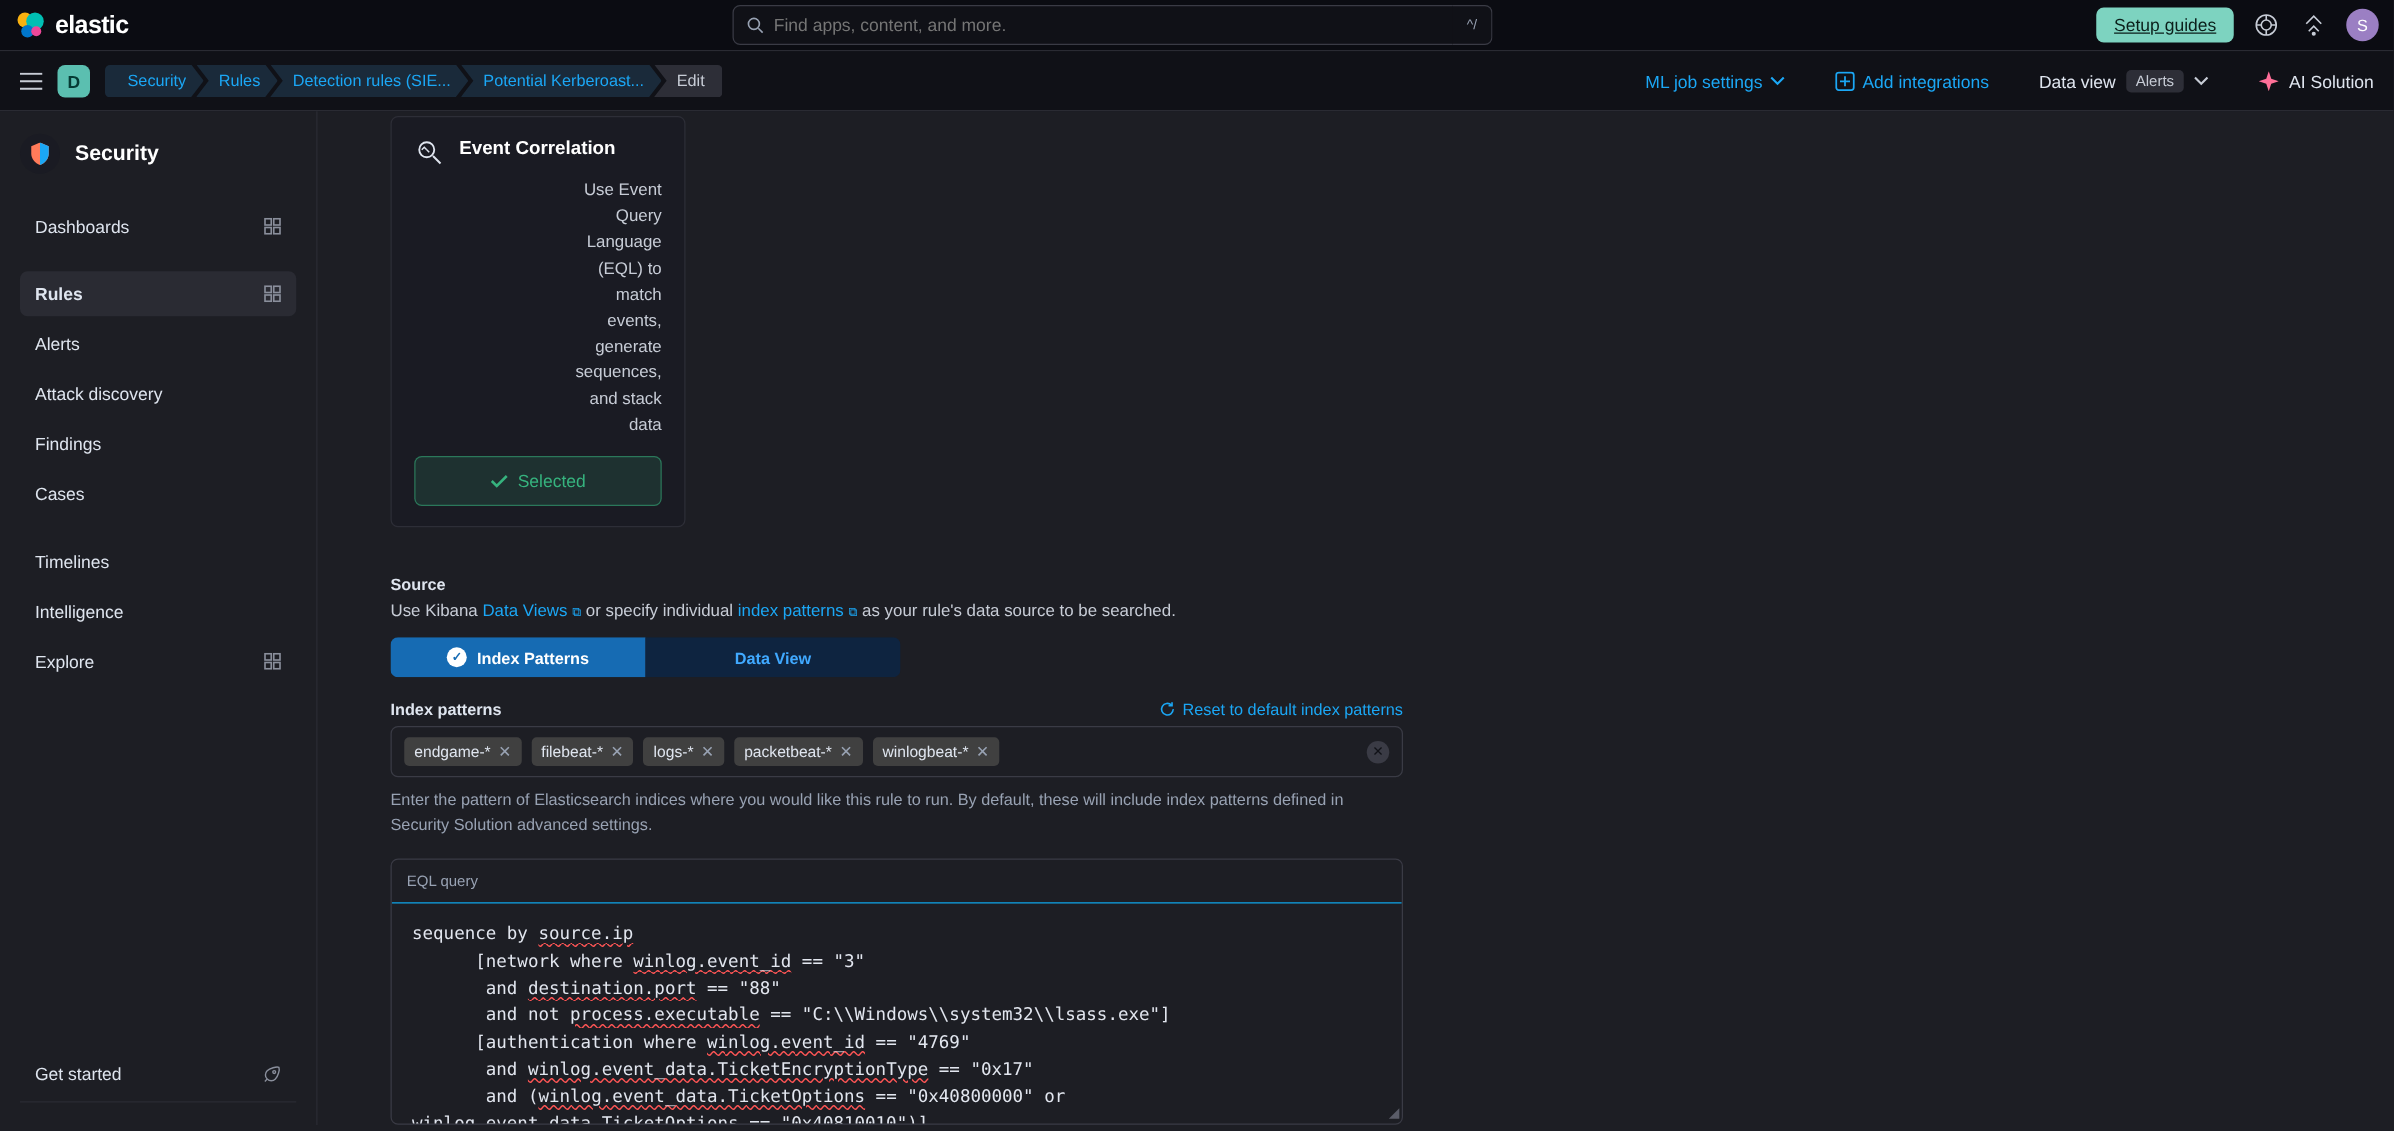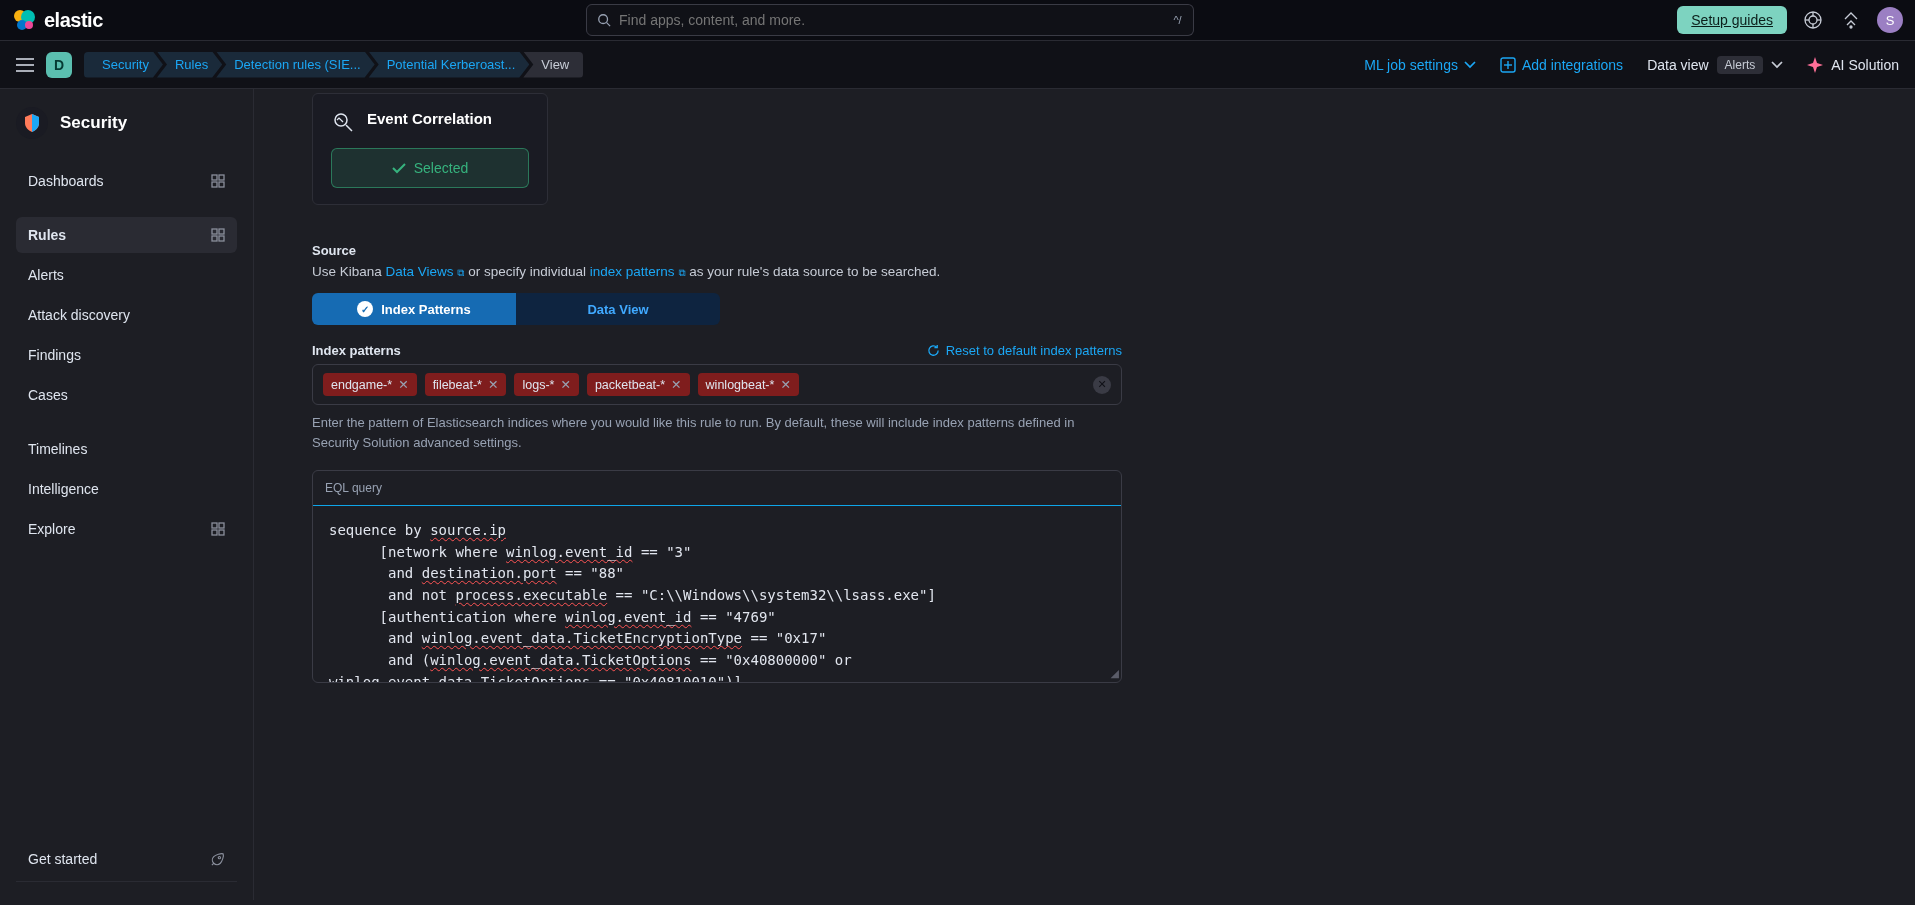--- a/index.html
+++ b/index.html
@@ -75,21 +75,21 @@
 }
 .crumbs { display: flex; align-items: center; }
 .crumb {
   height: 26px; padding: 0 14px 0 18px; display: inline-flex; align-items: center;
   color: #1BA7F5; background: #1a2a3a; position: relative; font-size: 13px;
   clip-path: polygon(0 0, calc(100% - 10px) 0, 100% 50%, calc(100% - 10px) 100%, 0 100%, 10px 50%);
   margin-left: -6px; cursor: pointer;
 }
 .crumb:first-child { clip-path: polygon(0 0, calc(100% - 10px) 0, 100% 50%, calc(100% - 10px) 100%, 0 100%); border-radius: 4px 0 0 4px; margin-left: 0; }
 .crumb.last { color: #c7ccd6; background: #2d2e37; clip-path: polygon(0 0, 100% 0, 100% 100%, 0 100%, 10px 50%); border-radius: 0 4px 4px 0; }
-.sub-right { margin-left: auto; display: flex; align-items: center; gap: 24px; }
+.sub-right { margin-left: auto; display: flex; align-items: center; gap: 40px; }
 .sub-link { color: #1BA7F5; display: inline-flex; align-items: center; gap: 6px; cursor: pointer; font-size: 14px; }
 .data-view-wrap { display: inline-flex; align-items: center; gap: 8px; color: #dfe5ef; cursor: pointer; }
 .pill-alerts { background: #2d2e37; padding: 2px 8px; border-radius: 4px; font-size: 12px; color: #c7ccd6; }
 .ai-btn { display: inline-flex; align-items: center; gap: 8px; color: #dfe5ef; cursor: pointer; }
 .ai-icon { display:inline-block; width:16px; height:16px; }
 
 
 .layout { display: flex; height: calc(100% - 94px); }
 .sidebar {
   width: 254px; border-right: 1px solid #2a2b33; padding: 18px 16px;
@@ -141,21 +141,21 @@
 .tg-dot { width: 16px; height: 16px; border-radius: 50%; background: #fff; color: #166bb3; display: inline-flex; align-items: center; justify-content: center; font-size: 10px; font-weight: 700; }
 
 .ip-label-row { display: flex; justify-content: space-between; align-items: center; margin-top: 18px; }
 .reset-link { color: #1BA7F5; font-size: 13px; display: inline-flex; align-items: center; gap: 6px; cursor: pointer; }
 
 .pattern-box {
   border: 1px solid #3a3b45; border-radius: 6px; padding: 8px 10px; margin-top: 6px;
   display: flex; gap: 8px; align-items: center; flex-wrap: wrap; position: relative;
 }
 .chip {
-  background: #7f1d1d; border-radius: 4px; padding: 4px 8px; display: inline-flex; align-items: center; gap: 6px;
+  background: #404040; border-radius: 4px; padding: 4px 8px; display: inline-flex; align-items: center; gap: 6px;
   font-size: 12.5px; color: #dfe5ef;
 }
 .chip .x { color: #98a2b3; cursor: pointer; }
 .clear-circle {
   position: absolute; right: 10px; top: 50%; transform: translateY(-50%);
   width: 18px; height: 18px; border-radius: 50%; background: #3a3b45; color: #101117;
   display: inline-flex; align-items: center; justify-content: center; font-size: 11px; cursor: pointer;
 }
 .help-text { font-size: 13px; color: #98a2b3; margin-top: 8px; line-height: 1.5; }
 
@@ -229,21 +229,21 @@
         <line x1="0" y1="7" x2="18" y2="7"></line>
         <line x1="0" y1="13" x2="18" y2="13"></line>
       </svg>
   </span>
   <span class="badge-d">D</span>
   <div class="crumbs">
     <span class="crumb">Security</span>
     <span class="crumb">Rules</span>
     <span class="crumb">Detection rules (SIE...</span>
     <span class="crumb">Potential Kerberoast...</span>
-    <span class="crumb last">View</span>
+    <span class="crumb last">Edit</span>
   </div>
   <div class="sub-right">
     <span class="sub-link">
       <span>ML job settings</span>
       <span>
         <svg width="12" height="8" viewBox="0 0 12 8" fill="none" stroke="#1BA7F5" stroke-width="1.7">
             <path d="M1 1 L6 6 L11 1"></path>
           </svg>
       </span>
     </span>
@@ -374,20 +374,23 @@
           <span>
             <svg width="24" height="24" viewBox="0 0 24 24" fill="none" stroke="#dfe5ef" stroke-width="1.5">
                 <circle cx="10" cy="10" r="6"></circle>
                 <line x1="15" y1="15" x2="21" y2="21"></line>
                 <path d="M6 10 L8 8 L10 10" stroke-width="1.2"></path>
                 <path d="M10 10 L12 12" stroke-width="1.2"></path>
               </svg>
           </span>
           <span class="ec-title">Event Correlation</span>
         </div>
+        <div class="ec-desc-wrap">
+          <div class="ec-desc">Use Event Query Language (EQL) to match events, generate sequences, and stack data</div>
+        </div>
         <div class="selected-pill">
           <span>
             <svg width="14" height="11" viewBox="0 0 14 11" fill="none" stroke="#36b37e" stroke-width="2">
                 <path d="M1 5 L5 9 L13 1"></path>
               </svg>
           </span>
           <span>Selected</span>
         </div>
       </div>
 

